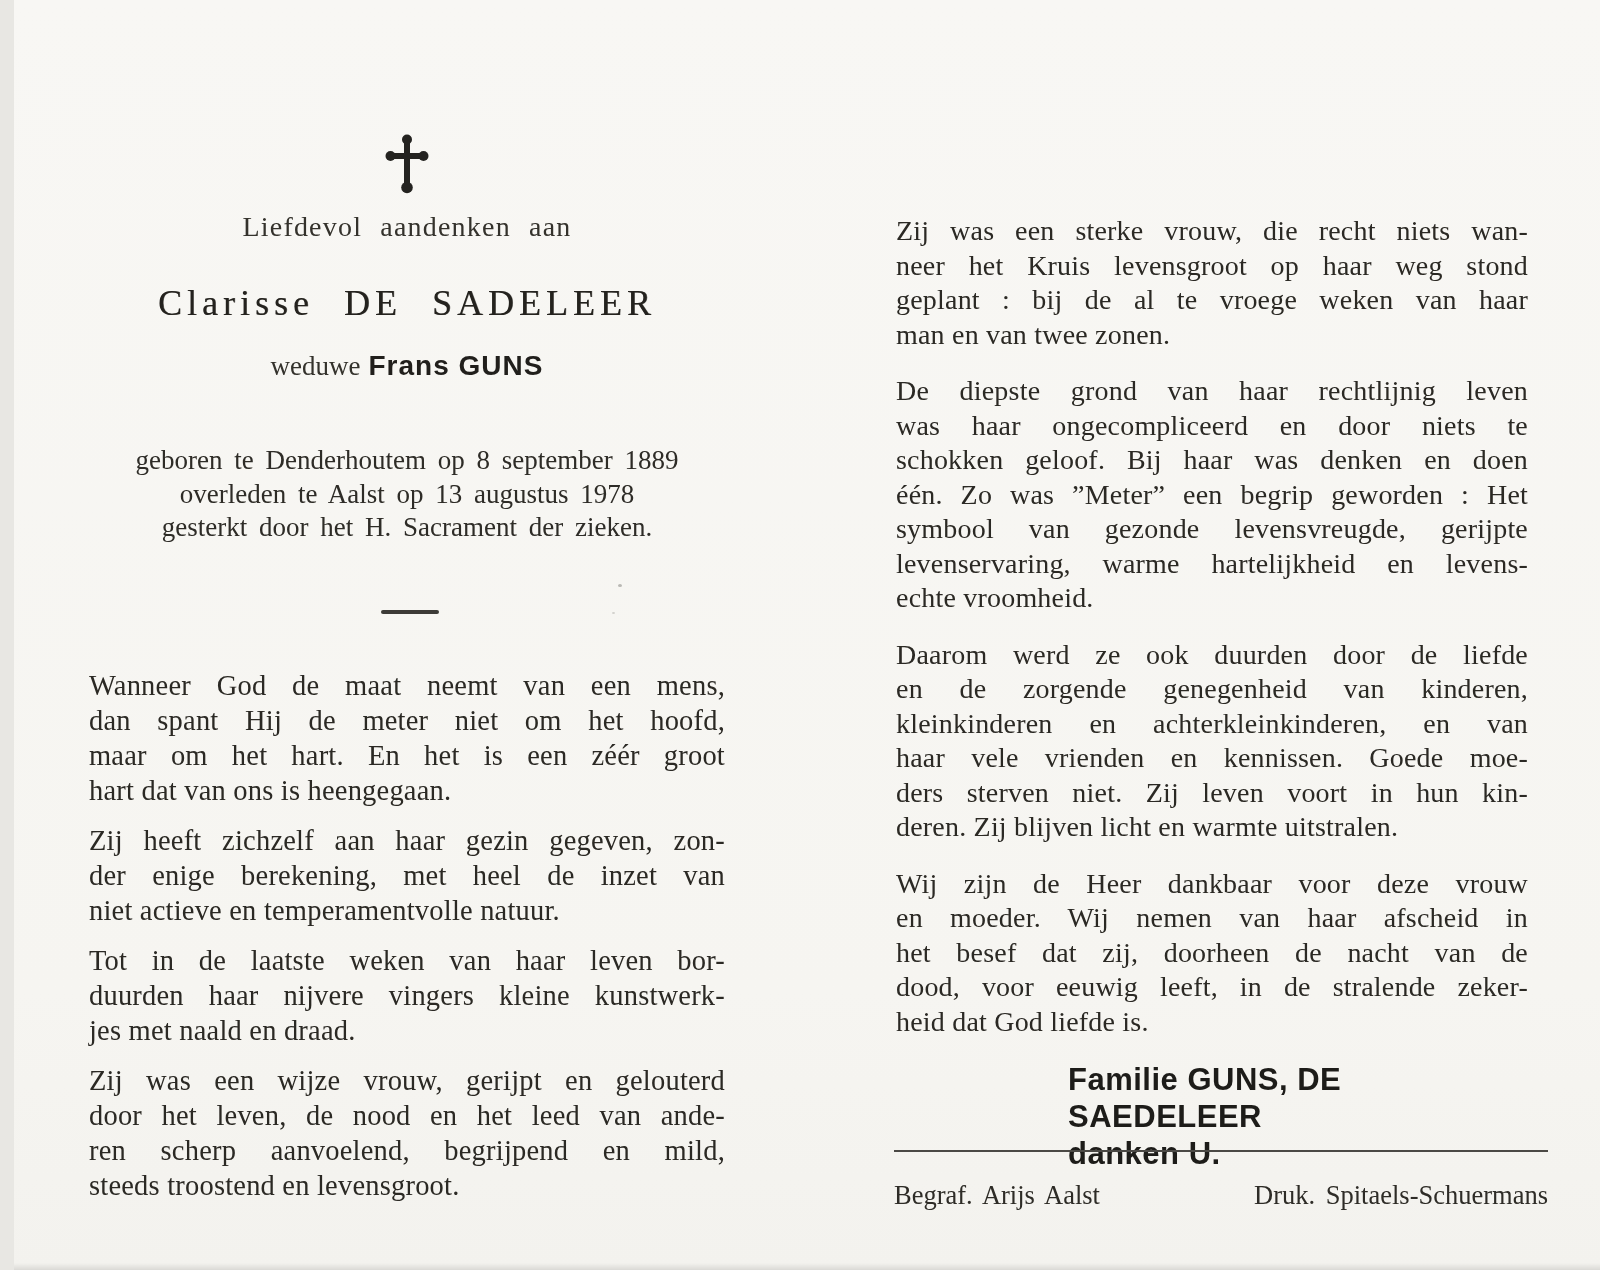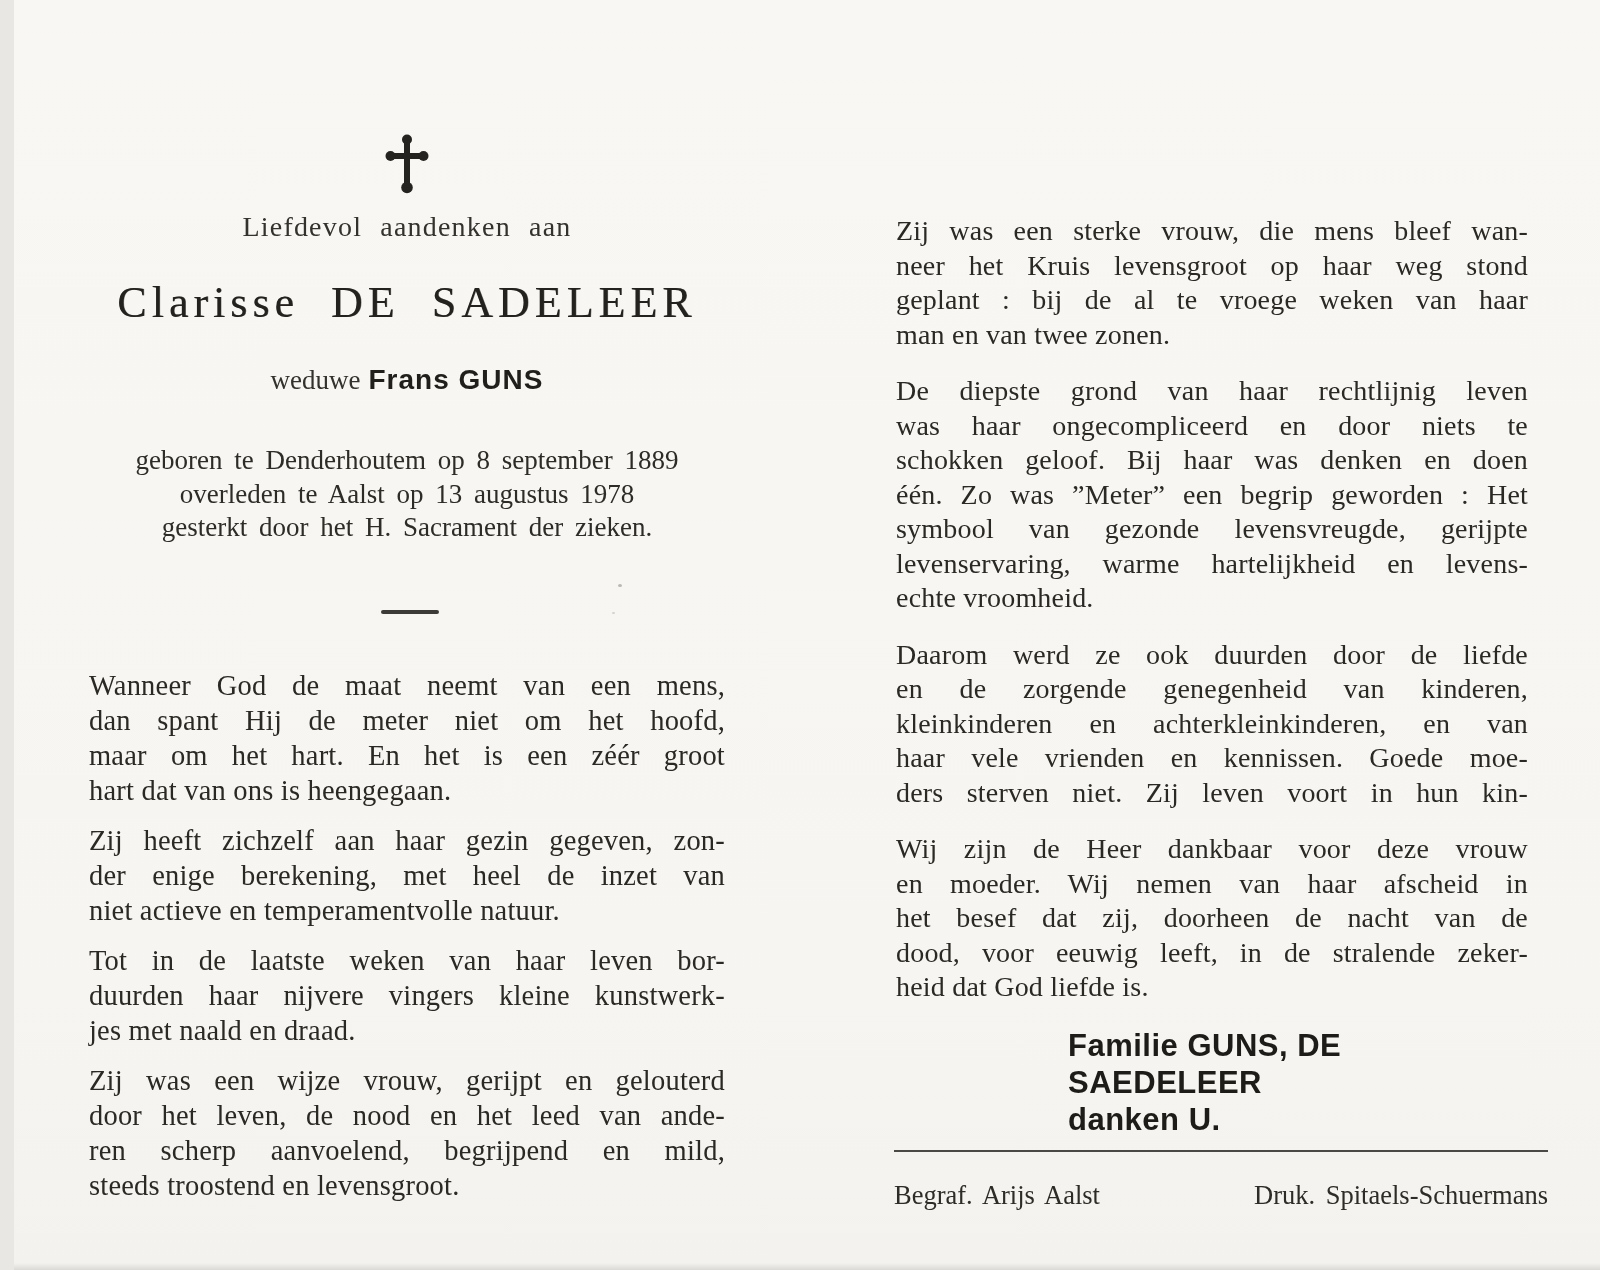--- a/index.html
+++ b/index.html
@@ -23,26 +23,26 @@
   
   .col-left { position:absolute; left:75px; top:0; width:636px; }
   .cross-wrap { position:absolute; left:0; top:132px; width:100%; text-align:center; }
   .intro {
     position:absolute; top:210px; left:0; width:100%;
     text-align:center; font-size:28px; line-height:34px;
     letter-spacing:1.2px; word-spacing:10px; color:#34322c;
   }
   .name {
     position:absolute; top:280px; left:0; width:100%;
-    text-align:center; font-size:44px; line-height:46px;
+    text-align:center; font-size:36px; line-height:46px;
     letter-spacing:5px; word-spacing:16px; color:#24221e;
     text-shadow:0.5px 0 0 rgba(36,34,30,0.55);
   }
   .widow-line {
-    position:absolute; top:362px; left:0; width:100%;
+    position:absolute; top:348px; left:0; width:100%;
     text-align:center; font-size:27px; line-height:36px; color:#34322c;
   }
   .widow-name {
     font-family:"Liberation Sans", sans-serif; font-weight:bold;
     font-size:28px; letter-spacing:1px; color:#211f1c; margin-left:8px;
   }
   .vitals {
     position:absolute; top:444px; left:0; width:100%;
     text-align:center; font-size:27px; line-height:33.5px;
     word-spacing:5px; color:#2e2c27;
@@ -131,40 +131,41 @@
           <div class="line">door het leven, de nood en het leed van ande-</div>
           <div class="line">ren scherp aanvoelend, begrijpend en mild,</div>
           <div class="line last">steeds troostend en levensgroot.</div>
         </div>
       </div>
   </div>
 
   <div class="col-right">
     <div>
         <div class="para">
-          <div class="line">Zij was een sterke vrouw, die mens bleef wan-</div>
+          <div class="line">Zij was een sterke vrouw, die recht niets wan-</div>
           <div class="line">neer het Kruis levensgroot op haar weg stond</div>
           <div class="line">geplant : bij de al te vroege weken van haar</div>
           <div class="line last">man en van twee zonen.</div>
         </div>
         <div class="para">
           <div class="line">De diepste grond van haar rechtlijnig leven</div>
           <div class="line">was haar ongecompliceerd en door niets te</div>
           <div class="line">schokken geloof. Bij haar was denken en doen</div>
           <div class="line">één. Zo was ”Meter” een begrip geworden : Het</div>
           <div class="line">symbool van gezonde levensvreugde, gerijpte</div>
           <div class="line">levenservaring, warme hartelijkheid en levens-</div>
           <div class="line last">echte vroomheid.</div>
         </div>
         <div class="para">
           <div class="line">Daarom werd ze ook duurden door de liefde</div>
           <div class="line">en de zorgende genegenheid van kinderen,</div>
           <div class="line">kleinkinderen en achterkleinkinderen, en van</div>
           <div class="line">haar vele vrienden en kennissen. Goede moe-</div>
           <div class="line">ders sterven niet. Zij leven voort in hun kin-</div>
+          <div class="line last">deren. Zij blijven licht en warmte uitstralen.</div>
         </div>
         <div class="para">
           <div class="line">Wij zijn de Heer dankbaar voor deze vrouw</div>
           <div class="line">en moeder. Wij nemen van haar afscheid in</div>
           <div class="line">het besef dat zij, doorheen de nacht van de</div>
           <div class="line">dood, voor eeuwig leeft, in de stralende zeker-</div>
           <div class="line last">heid dat God liefde is.</div>
         </div>
       </div>
     <div class="acknowledgement">

